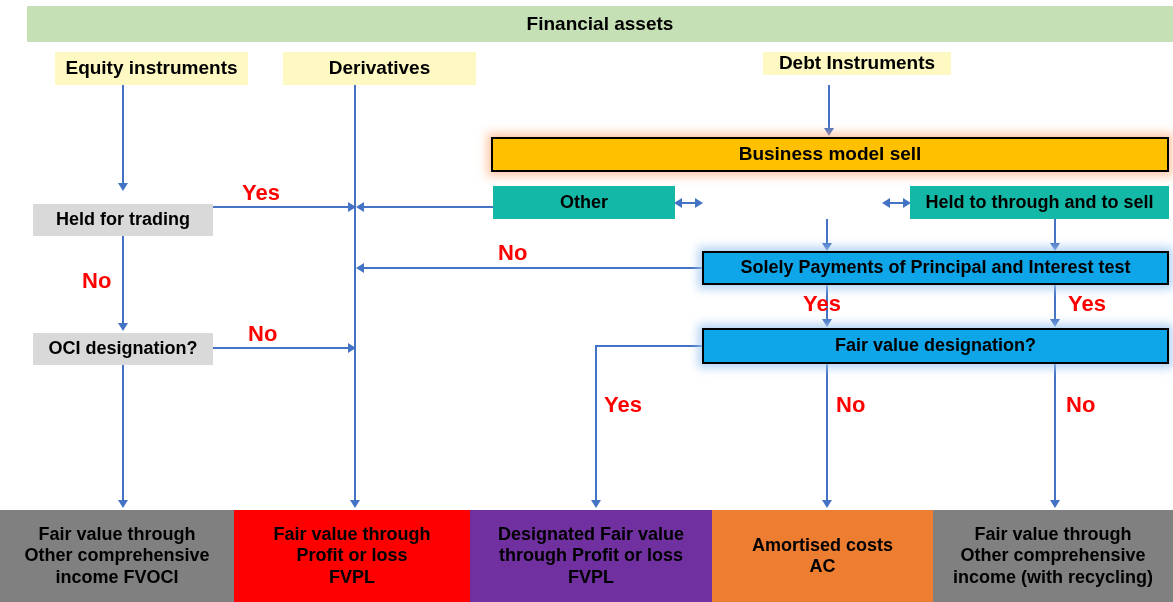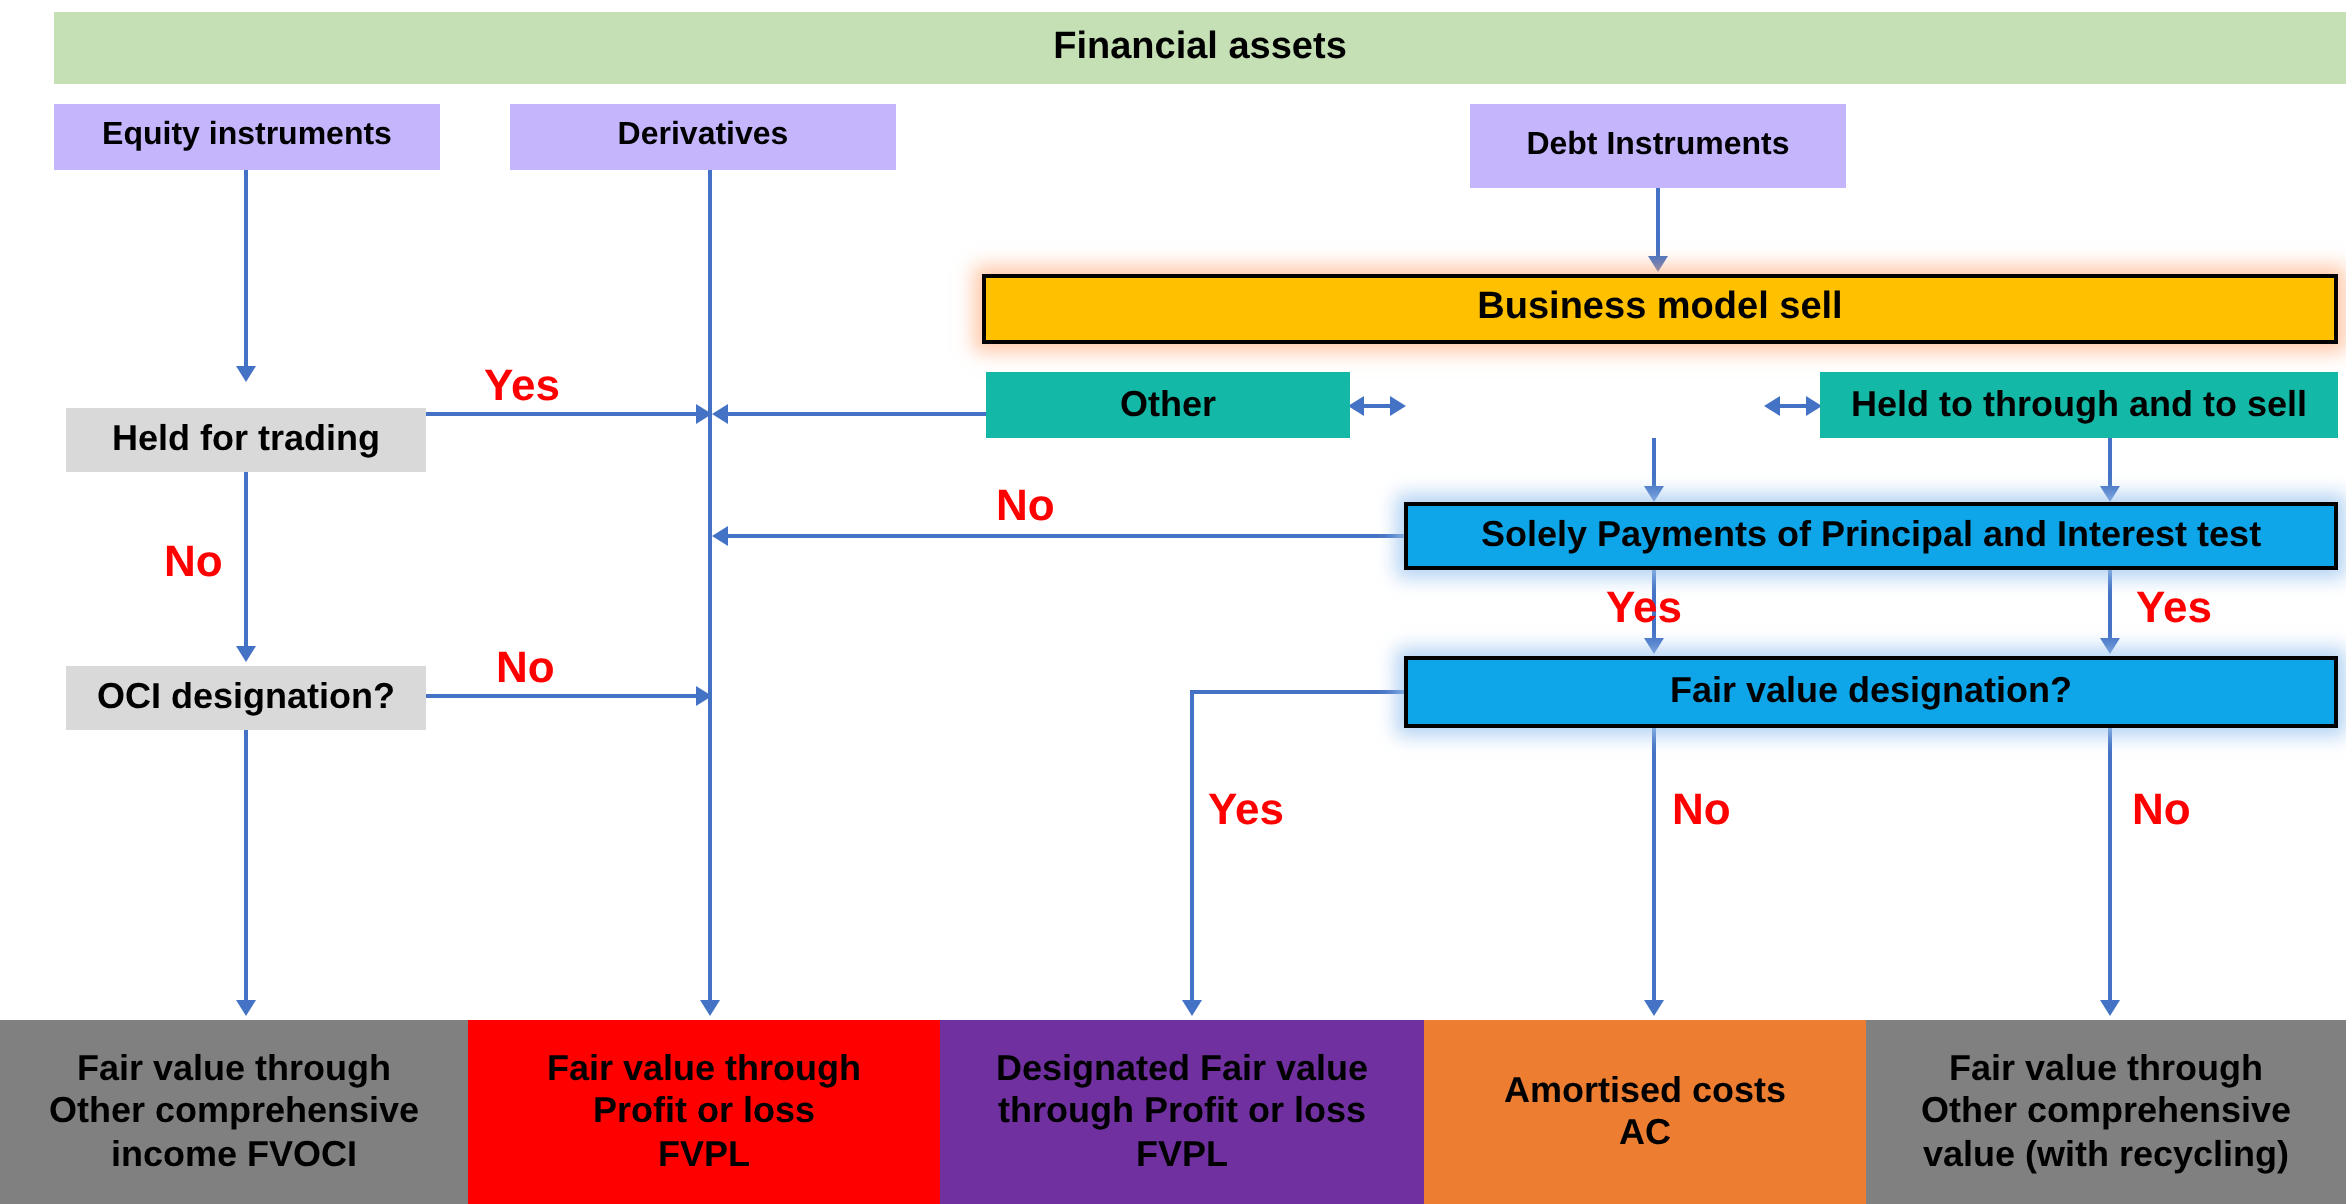--- a/index.html
+++ b/index.html
@@ -30,22 +30,23 @@
     z-index: 5;
     font-weight: bold;
   }
   
   .banner {
     background: #c5e0b4;
     font-size: 19px;
   }
   
   .cyan {
-    background: #c4b5fd;
-    font-size: 16px;
+    background: #fef9c3;
+    font-size: 19px;
+    margin-left: 28px;
   }
   
   .gray-dec {
     background: #d9d9d9;
     font-size: 18px;
   }
   
   .amber {
     background: #14b8a6;
     font-size: 18px;
@@ -132,21 +133,21 @@
   </div>
 
   <div class="box cyan" style="left:27px; top:52px; width:193px; height:33px;">
     <span>Equity instruments</span>
   </div>
 
   <div class="box cyan" style="left:255px; top:52px; width:193px; height:33px;">
     <span>Derivatives</span>
   </div>
 
-  <div class="box cyan" style="left:735px; top:52px; width:188px; height:42px;">
+  <div class="box cyan" style="left:735px; top:52px; width:188px; height:23px;">
     <span>Debt Instruments</span>
   </div>
 
   <div class="box gray-dec" style="left:33px; top:192px; width:180px; height:32px;margin-top:12px;">
     <span>Held for trading</span>
   </div>
 
   <div class="box gray-dec" style="left:33px; top:333px; width:180px; height:32px;">
     <span>OCI designation?</span>
   </div>
@@ -191,21 +192,21 @@
   </div>
 
   <div class="box outcome oc-orange" style="left:712px; top:510px; width:221px; height:92px;">
     <span>Amortised costs</span>
     <span>AC</span>
   </div>
 
   <div class="box outcome oc-gray" style="left:933px; top:510px; width:240px; height:92px;">
     <span>Fair value through</span>
     <span>Other comprehensive</span>
-    <span>value (with recycling)</span>
+    <span>income (with recycling)</span>
   </div>
 
   <div class="ln vln" style="left:122px; top:85px; height:99px;"></div>
   <div class="ah ah-down" style="left:118px; top:183px;"></div>
 
   <div class="ln vln" style="left:122px; top:224px; height:100px;"></div>
   <div class="ah ah-down" style="left:118px; top:323px;"></div>
   <div class="elabel" style="left:82px; top:268px;">No</div>
 
   <div class="ln vln" style="left:122px; top:365px; height:137px;"></div>

